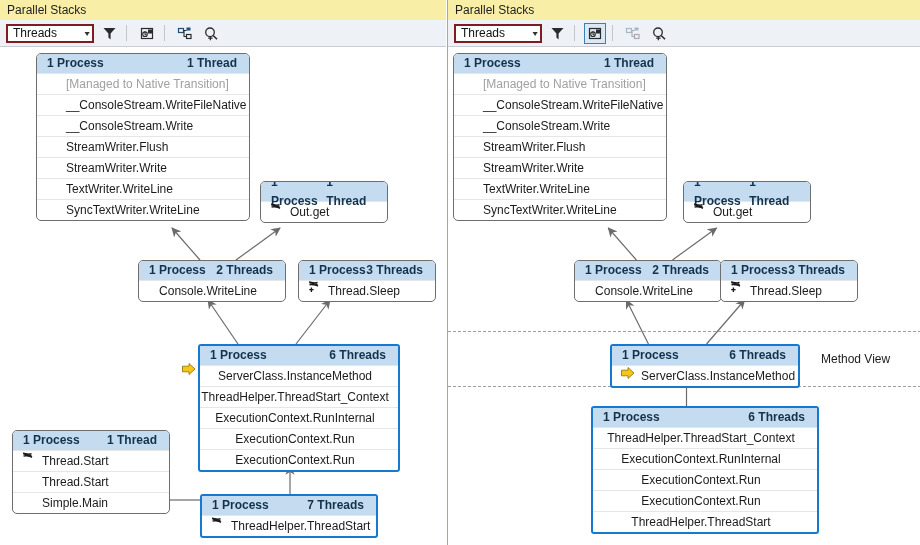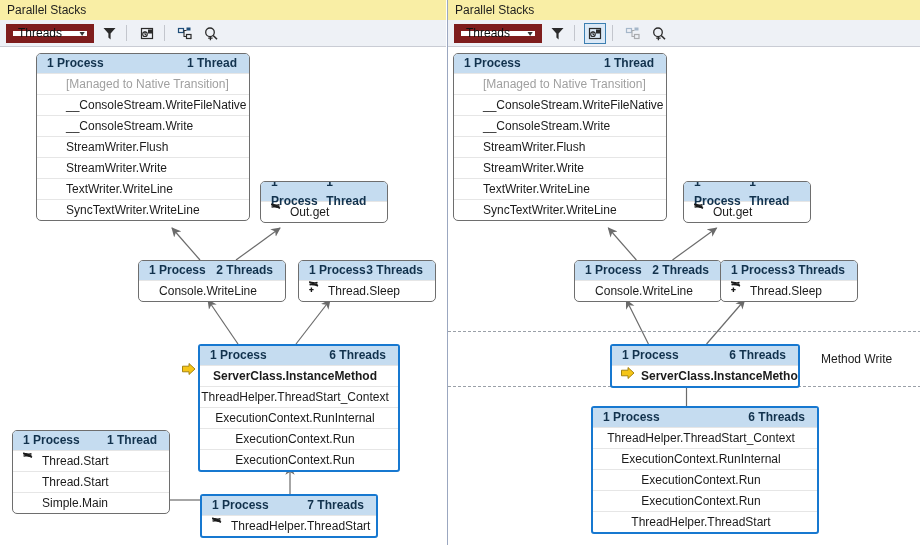--- a/index.html
+++ b/index.html
@@ -27,21 +27,21 @@
 
   .toolbar{
     position:absolute;left:0;top:20px;height:27px;width:100%;
     background:#eef1f6;
     border-bottom:1px solid #c9ccd4;
     box-sizing:border-box;
     display:flex;align-items:center;
   }
   .combo{
     margin-left:6px;width:88px;height:19px;
-    background:#ffffff;border:7px solid #7f1d1d;
+    background:#ffffff;border:2px solid #7f1d1d;
     box-sizing:border-box;
     display:flex;align-items:center;justify-content:space-between;
     padding:0 3px 0 5px;font-size:12px;color:#111;
   }
   .combo .caret{font-size:8px;color:#333;transform:scaleX(1.3);}
   .tb-btn{
     width:22px;height:21px;margin-left:4px;
     display:flex;align-items:center;justify-content:center;
     box-sizing:border-box;border:1px solid transparent;
   }
@@ -79,21 +79,21 @@
     height:21px;line-height:21px;
     border-top:1px solid #e6e6e6;
     padding-left:8px;
     font-size:12px;color:#1b1b1b;
     white-space:nowrap;
     display:flex;align-items:flex-start;
     box-sizing:border-box;
   }
   .frame:first-of-type{border-top:none;}
   .frame.dim{color:#a0a0a0;}
-  .frame.bold{font-weight:bold;}
+  .frame.bold{font-weight:normal;}
   .frame.center{justify-content:center;padding-left:0;padding-right:8px;}
   .frame .ficon{
     width:16px;height:14px;margin-right:5px;flex:0 0 16px;
     display:inline-flex;align-items:center;justify-content:center;
   }
 
   
   .cur-arrow{
     position:absolute;width:14px;height:14px;
   }
@@ -393,21 +393,21 @@
         <line x1="224" y1="212" x2="268" y2="180" stroke="#6b6b6b" stroke-width="1.2" marker-end="url(#ahR)"></line>
         <line x1="200" y1="296" x2="178" y2="252" stroke="#6b6b6b" stroke-width="1.2" marker-end="url(#ahR)"></line>
         <line x1="258" y1="296" x2="296" y2="252" stroke="#6b6b6b" stroke-width="1.2" marker-end="url(#ahR)"></line>
 
         <line x1="238" y1="358" x2="238" y2="336" stroke="#6b6b6b" stroke-width="1.2"></line>
         <path d="M234,336 L242,336 L238,329 Z" fill="#4a7ebb"></path>
       </svg>
 
       <div class="mv-line" style="top:283px;"></div>
       <div class="mv-line" style="top:338px;"></div>
-      <div class="mv-label" style="left:373px;top:304px;">Method Write</div>
+      <div class="mv-label" style="left:373px;top:304px;">Method View</div>
 
       <div class="box" style="left:5px;top:5px;width:214px;">
         <div class="box-hdr">
           <span>1 Process</span>
           <span>1 Thread</span>
         </div>
         <div class="frame dim">
             <span class="ficon"></span>
             <span>[Managed to Native Transition]</span>
           </div>

